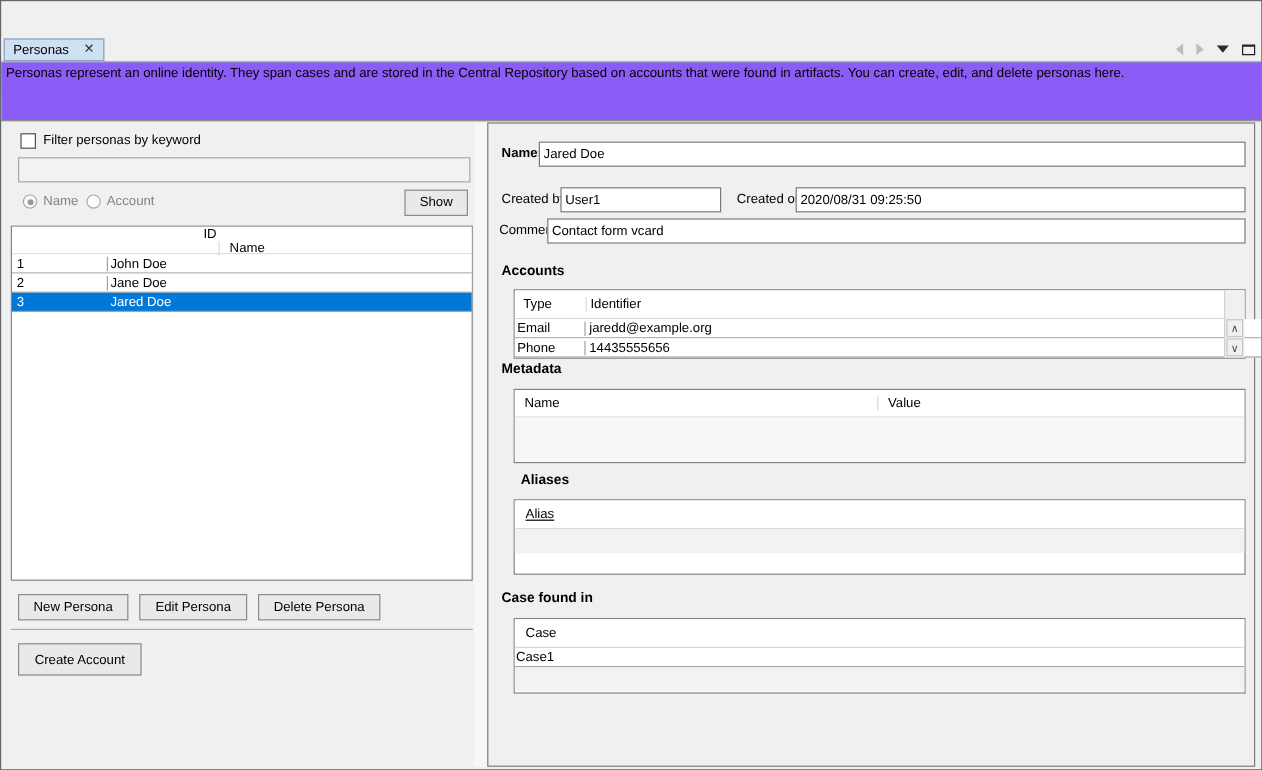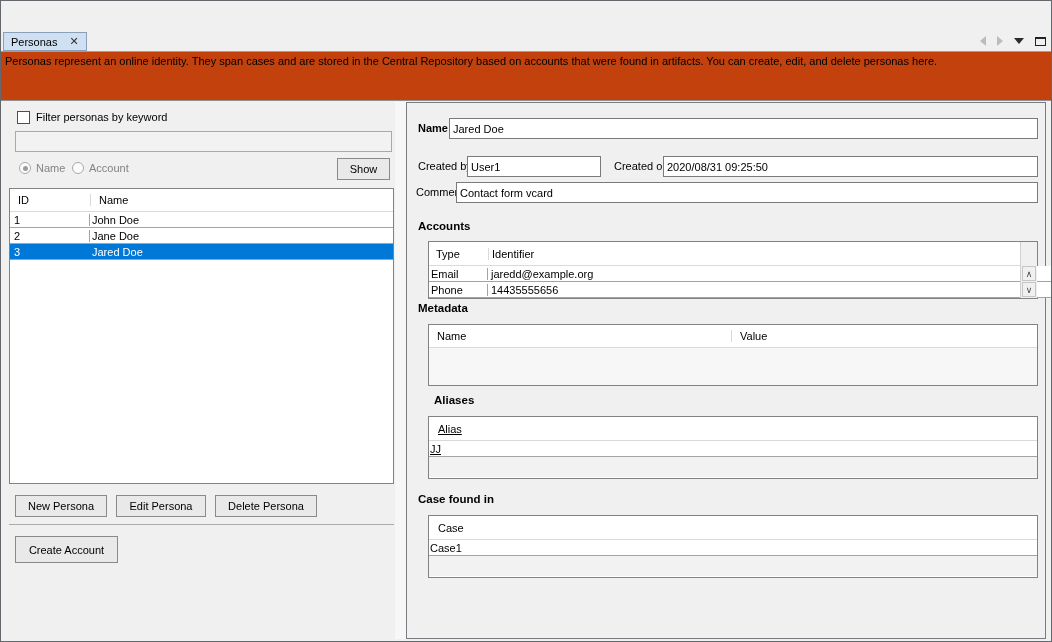--- a/index.html
+++ b/index.html
@@ -23,41 +23,41 @@
   .tabbar{left:0;top:30px;width:100%;height:21px;background:#f0f0f0;border-bottom:1px solid #9aa0a6;}
   .tab{position:absolute;left:2px;top:1px;height:19px;min-width:82px;background:#cfe0f3;
        border:1px solid #8aa0b8;display:flex;align-items:center;padding:0 7px;gap:12px;}
   .tab-close{font-size:11px;color:#333;line-height:11px;}
   .tab-right{position:absolute;right:5px;top:0;height:20px;display:flex;align-items:center;gap:11px;}
   .tri-left{width:0;height:0;border-top:5px solid transparent;border-bottom:5px solid transparent;border-right:6px solid #bcbcbc;}
   .tri-right{width:0;height:0;border-top:5px solid transparent;border-bottom:5px solid transparent;border-left:6px solid #bcbcbc;}
   .tri-down{width:0;height:0;border-left:5px solid transparent;border-right:5px solid transparent;border-top:6px solid #2b2b2b;}
   .float-ico{width:11px;height:9px;border:1px solid #222;border-top:2px solid #222;background:transparent;}
   
-  .descbar{left:0;top:51px;width:100%;height:49px;background:#c2410c;border-bottom:1px solid #8f8f8f;padding:3px 4px;}
+  .descbar{left:0;top:51px;width:100%;height:49px;background:#8b5cf6;border-bottom:1px solid #8f8f8f;padding:3px 4px;}
   
   .btn{position:absolute;background:#e9e9e9;border:1px solid #8a8a8a;font-family:inherit;font-size:11px;
        display:flex;align-items:center;justify-content:center;padding:0;color:#000;}
   .tfield{position:absolute;background:#fff;border:1px solid #7a7a7a;font-family:inherit;font-size:11px;
           padding:0 3px;color:#000;}
   .checkbox{width:13px;height:13px;background:#fff;border:1px solid #4f4f4f;}
   .radio{width:12px;height:12px;border:1px solid #a9a9a9;border-radius:50%;background:#fcfcfc;}
   .radio .dot{width:5px;height:5px;border-radius:50%;background:#9b9b9b;margin:3px auto;}
   .gray-label{color:#838383;}
   .sec-heading{font-weight:bold;font-size:11.5px;}
   
   .tbl{position:absolute;background:#fff;border:1px solid #828282;}
   .tbl-head{display:flex;background:#fff;border-bottom:1px solid #d9d9d9;align-items:center;}
   .tbl-row{display:flex;background:#fff;border-bottom:1px solid #a3a3a3;align-items:center;}
   .row-sel{background:#0078d7;color:#fff;}
   .row-sel .cell-div{border-right-color:#0078d7 !important;}
   .cell-div{border-right:1px solid #a3a3a3;}
   .empty-rest{background:#f2f2f2;}
   
-  .p-head{height:23px;}
+  .p-head{height:23px;flex-direction:column;}
   .p-row{height:16px;}
   .p-col-id-h{width:80px;padding-left:8px;}
   .p-col-id{width:80px;padding-left:4px;}
   .p-col-name-h{padding-left:8px;}
   .p-col-name{padding-left:2px;}
   
   .a-head{height:24px;}
   .a-row{height:16px;width:655px;}
   .a-col-type-h{width:59px;padding-left:7px;}
   .a-col-type{width:59px;padding-left:2px;}
@@ -209,23 +209,20 @@
         <div class="m-col-value">Value</div>
       </div>
       <div class="m-body"></div>
     </div>
 
     <div class="abs sec-heading" style="left:11px;top:291px;margin-left:16px;">Aliases</div>
     <div class="tbl" style="left:21px;top:313px;width:610px;height:63px;text-decoration:underline;">
       <div class="tbl-head one-head">
         <div>Alias</div>
       </div>
-      <div class="tbl-row one-row">
-        <div>JJ</div>
-      </div>
       <div class="empty-rest" style="height:20px;"></div>
     </div>
 
     <div class="abs sec-heading" style="left:11px;top:390px;">Case found in</div>
     <div class="tbl" style="left:21px;top:412px;width:610px;height:63px;">
       <div class="tbl-head one-head">
         <div>Case</div>
       </div>
       <div class="tbl-row one-row">
         <div>Case1</div>

